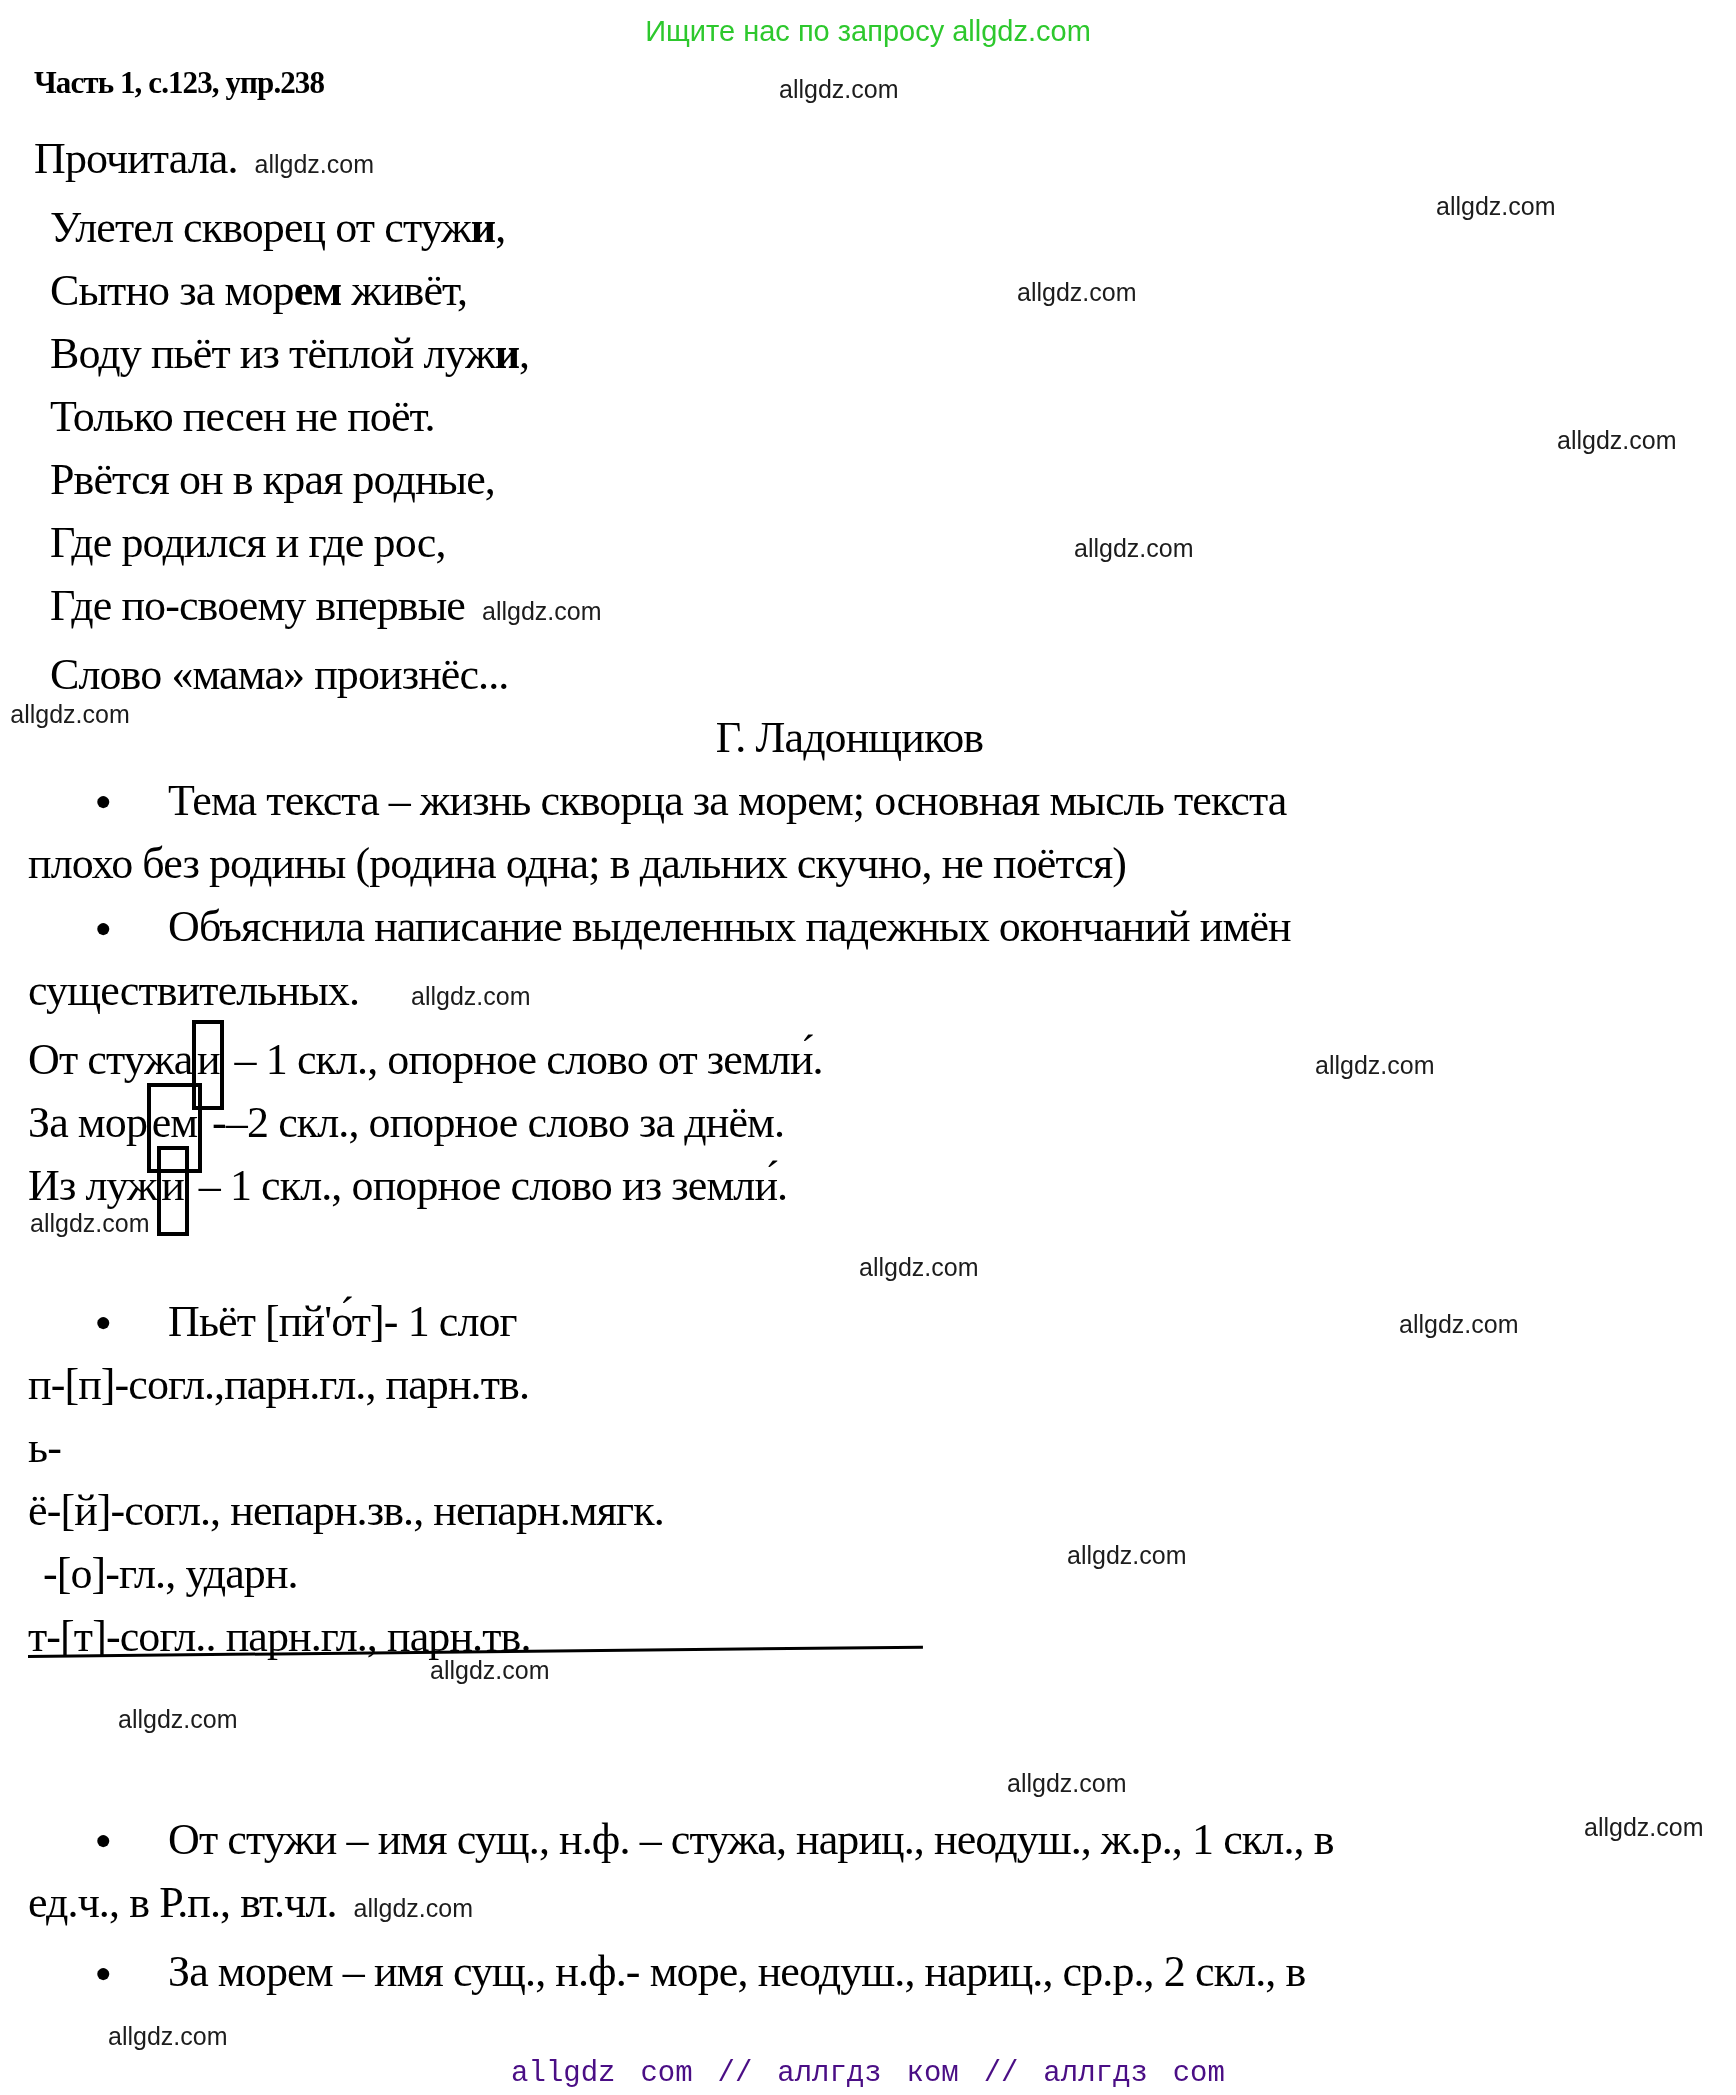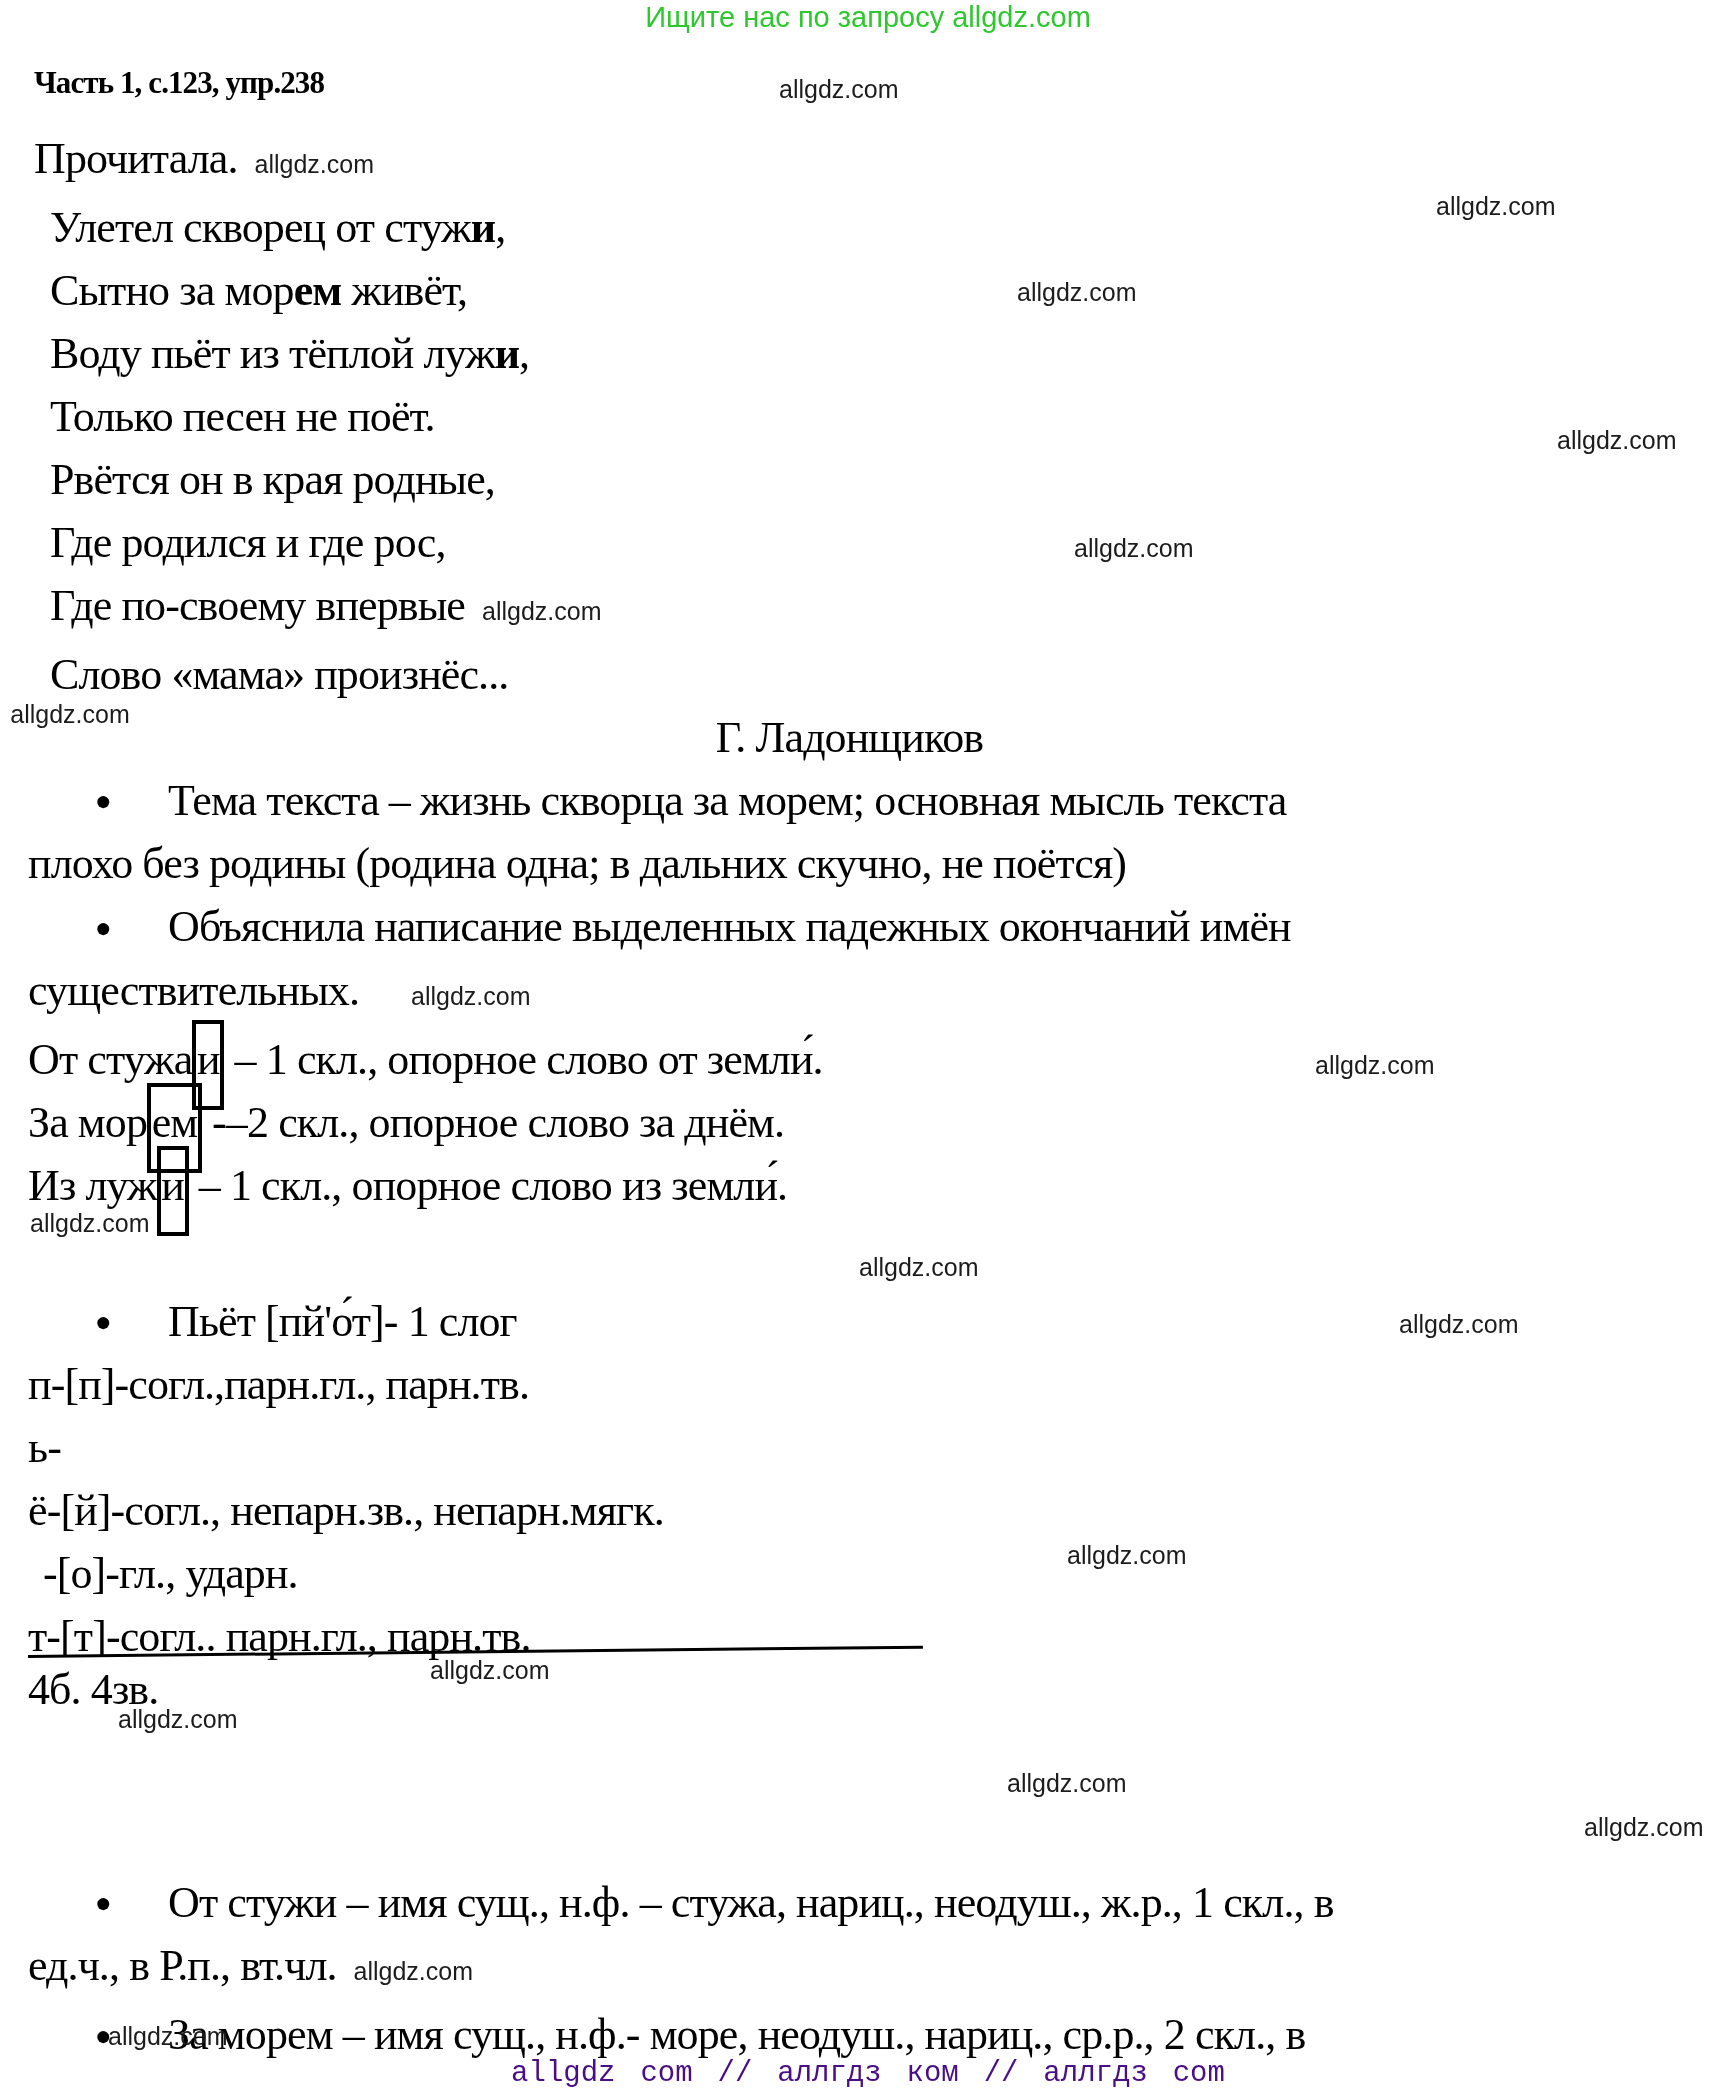--- a/index.html
+++ b/index.html
@@ -1,19 +1,19 @@
 <!DOCTYPE html>
 <html style="font-size:15px"><head>
 <meta charset="utf-8">
 <style>
   html,body{margin:0;padding:0;background:#ffffff;}
   .page{position:relative;width:1736px;height:2096px;background:#fff;color:#000;
         font-family:"Liberation Serif",serif;overflow:hidden;}
   
-  .notice{position:absolute;top:1px;left:0;width:100%;text-align:center;
+  .notice{position:absolute;top:15px;left:0;width:100%;text-align:center;
           font-family:"Liberation Sans",sans-serif;font-size:29px;color:#2dc82d;}
   
   .wm{font-family:"Liberation Sans",sans-serif;font-size:25px;color:#1c1c1c;letter-spacing:0;}
   .wm.abs{position:absolute;white-space:nowrap;}
   .wm.inl{margin-left:17px;}
   .wm.inl-far{margin-left:52px;}
   
   .line{font-size:44px;line-height:63px;letter-spacing:-0.9px;white-space:nowrap;}
   .title{margin:54px 0 0 34px;font-size:31px;line-height:58px;font-weight:bold;letter-spacing:-0.9px;}
   .intro{margin:15px 0 0 34px;}
@@ -97,21 +97,20 @@
     <span class="dot">●</span><span>Пьёт [пй'о́т]- 1 слог</span>
   </div>
   <div class="line para">п-[п]-согл.,парн.гл., парн.тв.</div>
   <div class="line para">ь-</div>
   <div class="line para">ё-[й]-согл., непарн.зв., непарн.мягк.</div>
   <div class="line para indent1">-[о]-гл., ударн.</div>
   <div class="line para">т-[т]-согл.. парн.гл., парн.тв.</div>
 
   <div class="strike"></div>
 
-  <div class="line para">4б. 4зв.</div>
 
   <div class="line para morph1">
     <span class="dot">●</span><span>От стужи – имя сущ., н.ф. – стужа, нариц., неодуш., ж.р., 1 скл., в</span>
   </div>
   <div class="line para">
     <span>ед.ч., в Р.п., вт.чл.</span><span class="wm inl">allgdz.com</span>
   </div>
 
   <div class="line para">
     <span class="dot">●</span><span>За морем – имя сущ., н.ф.- море, неодуш., нариц., ср.р., 2 скл., в</span>

